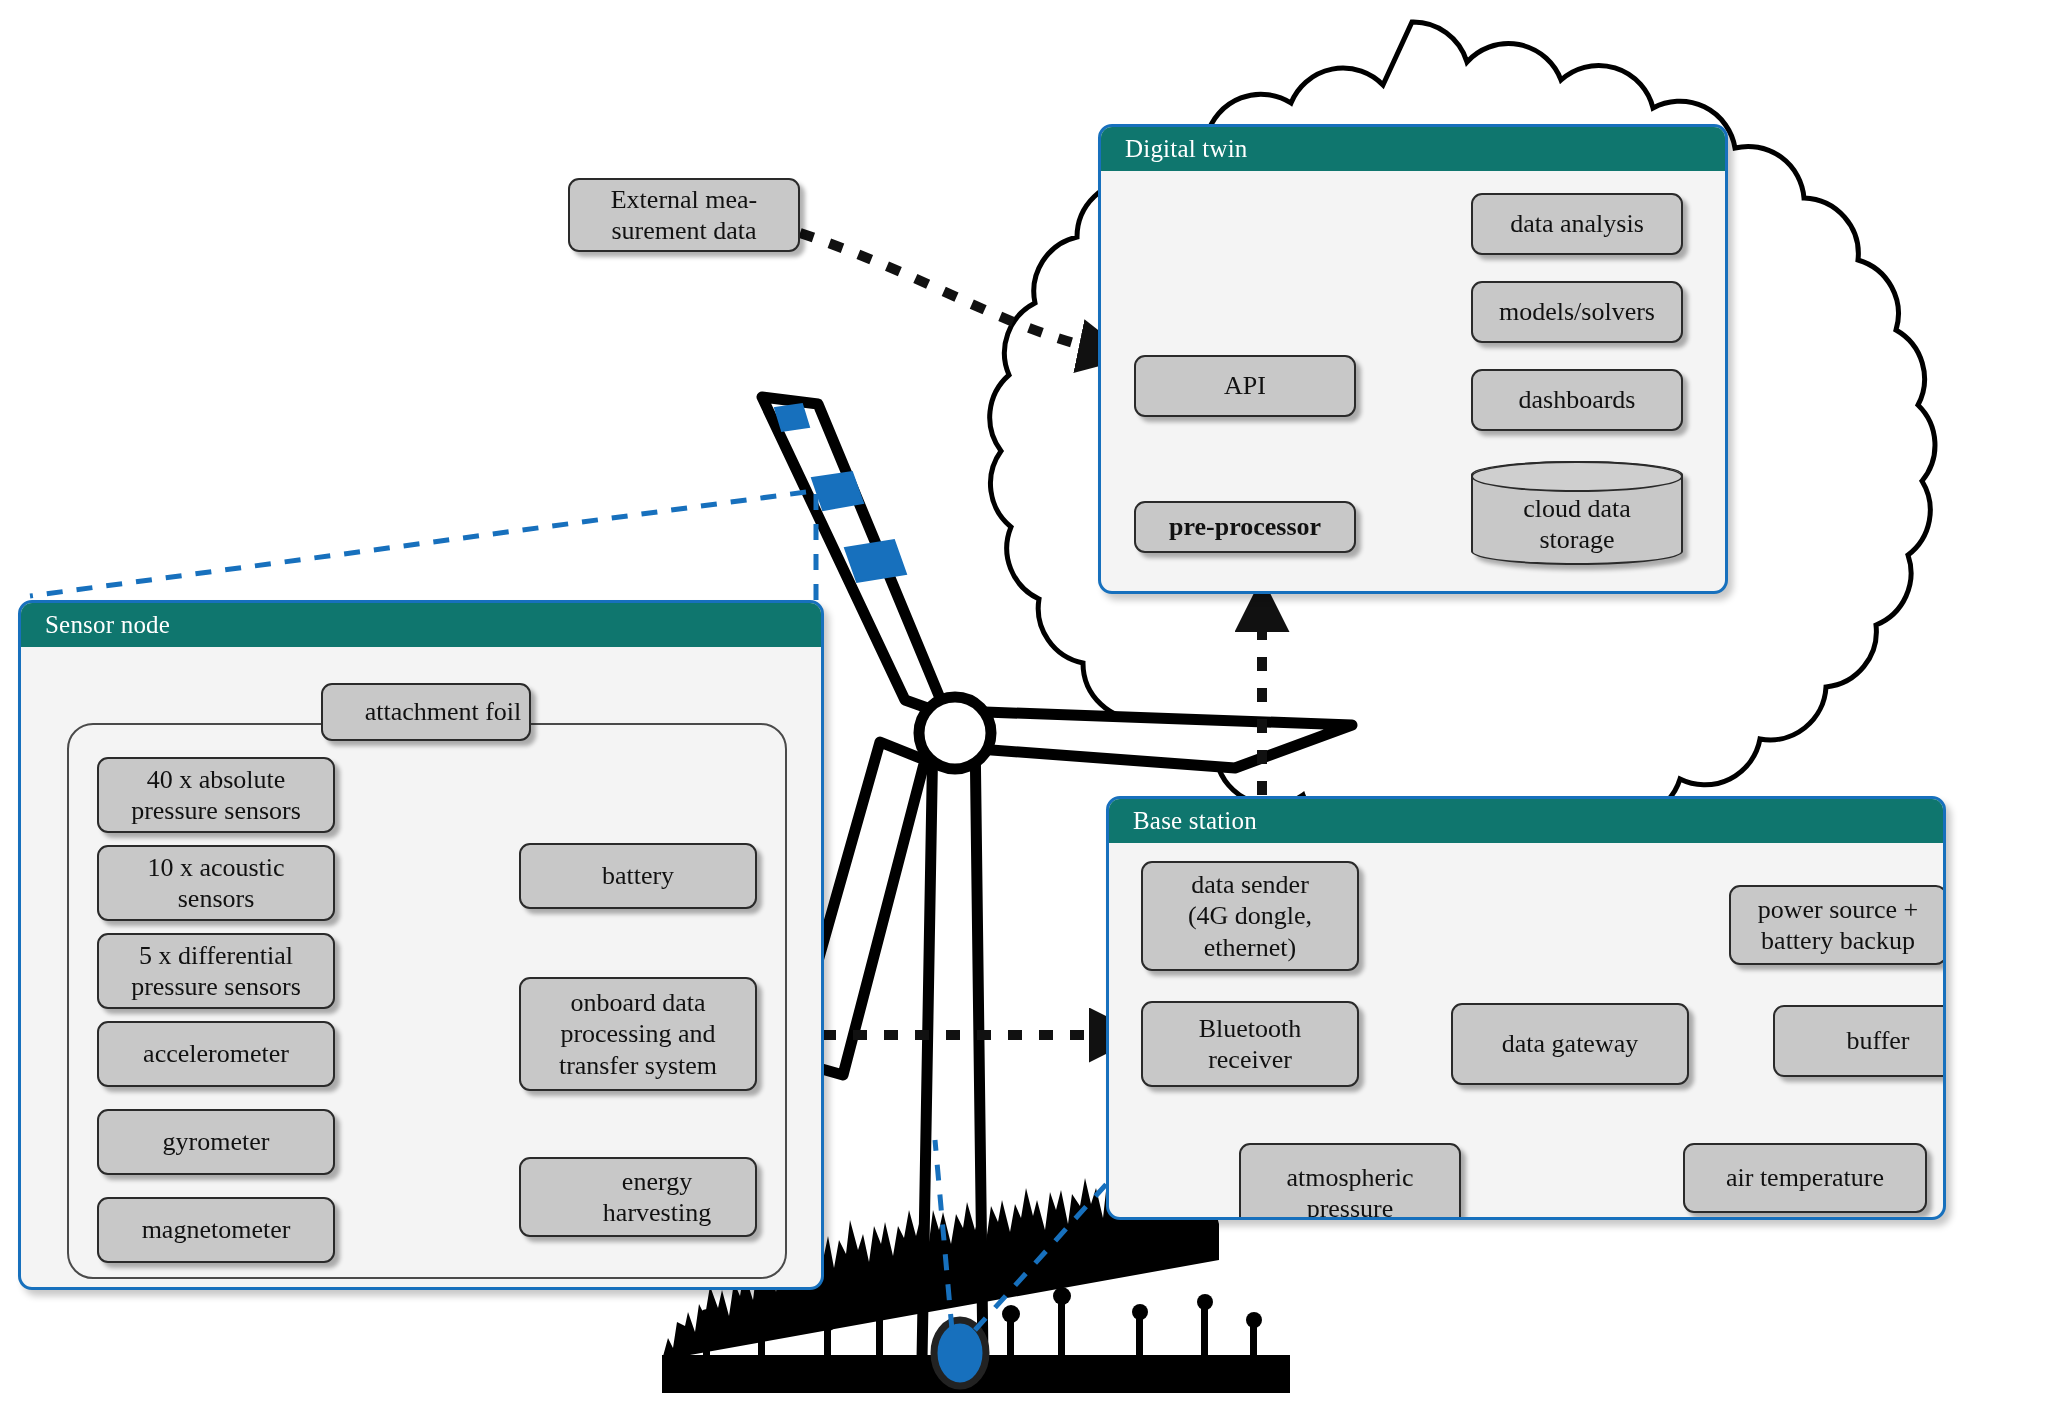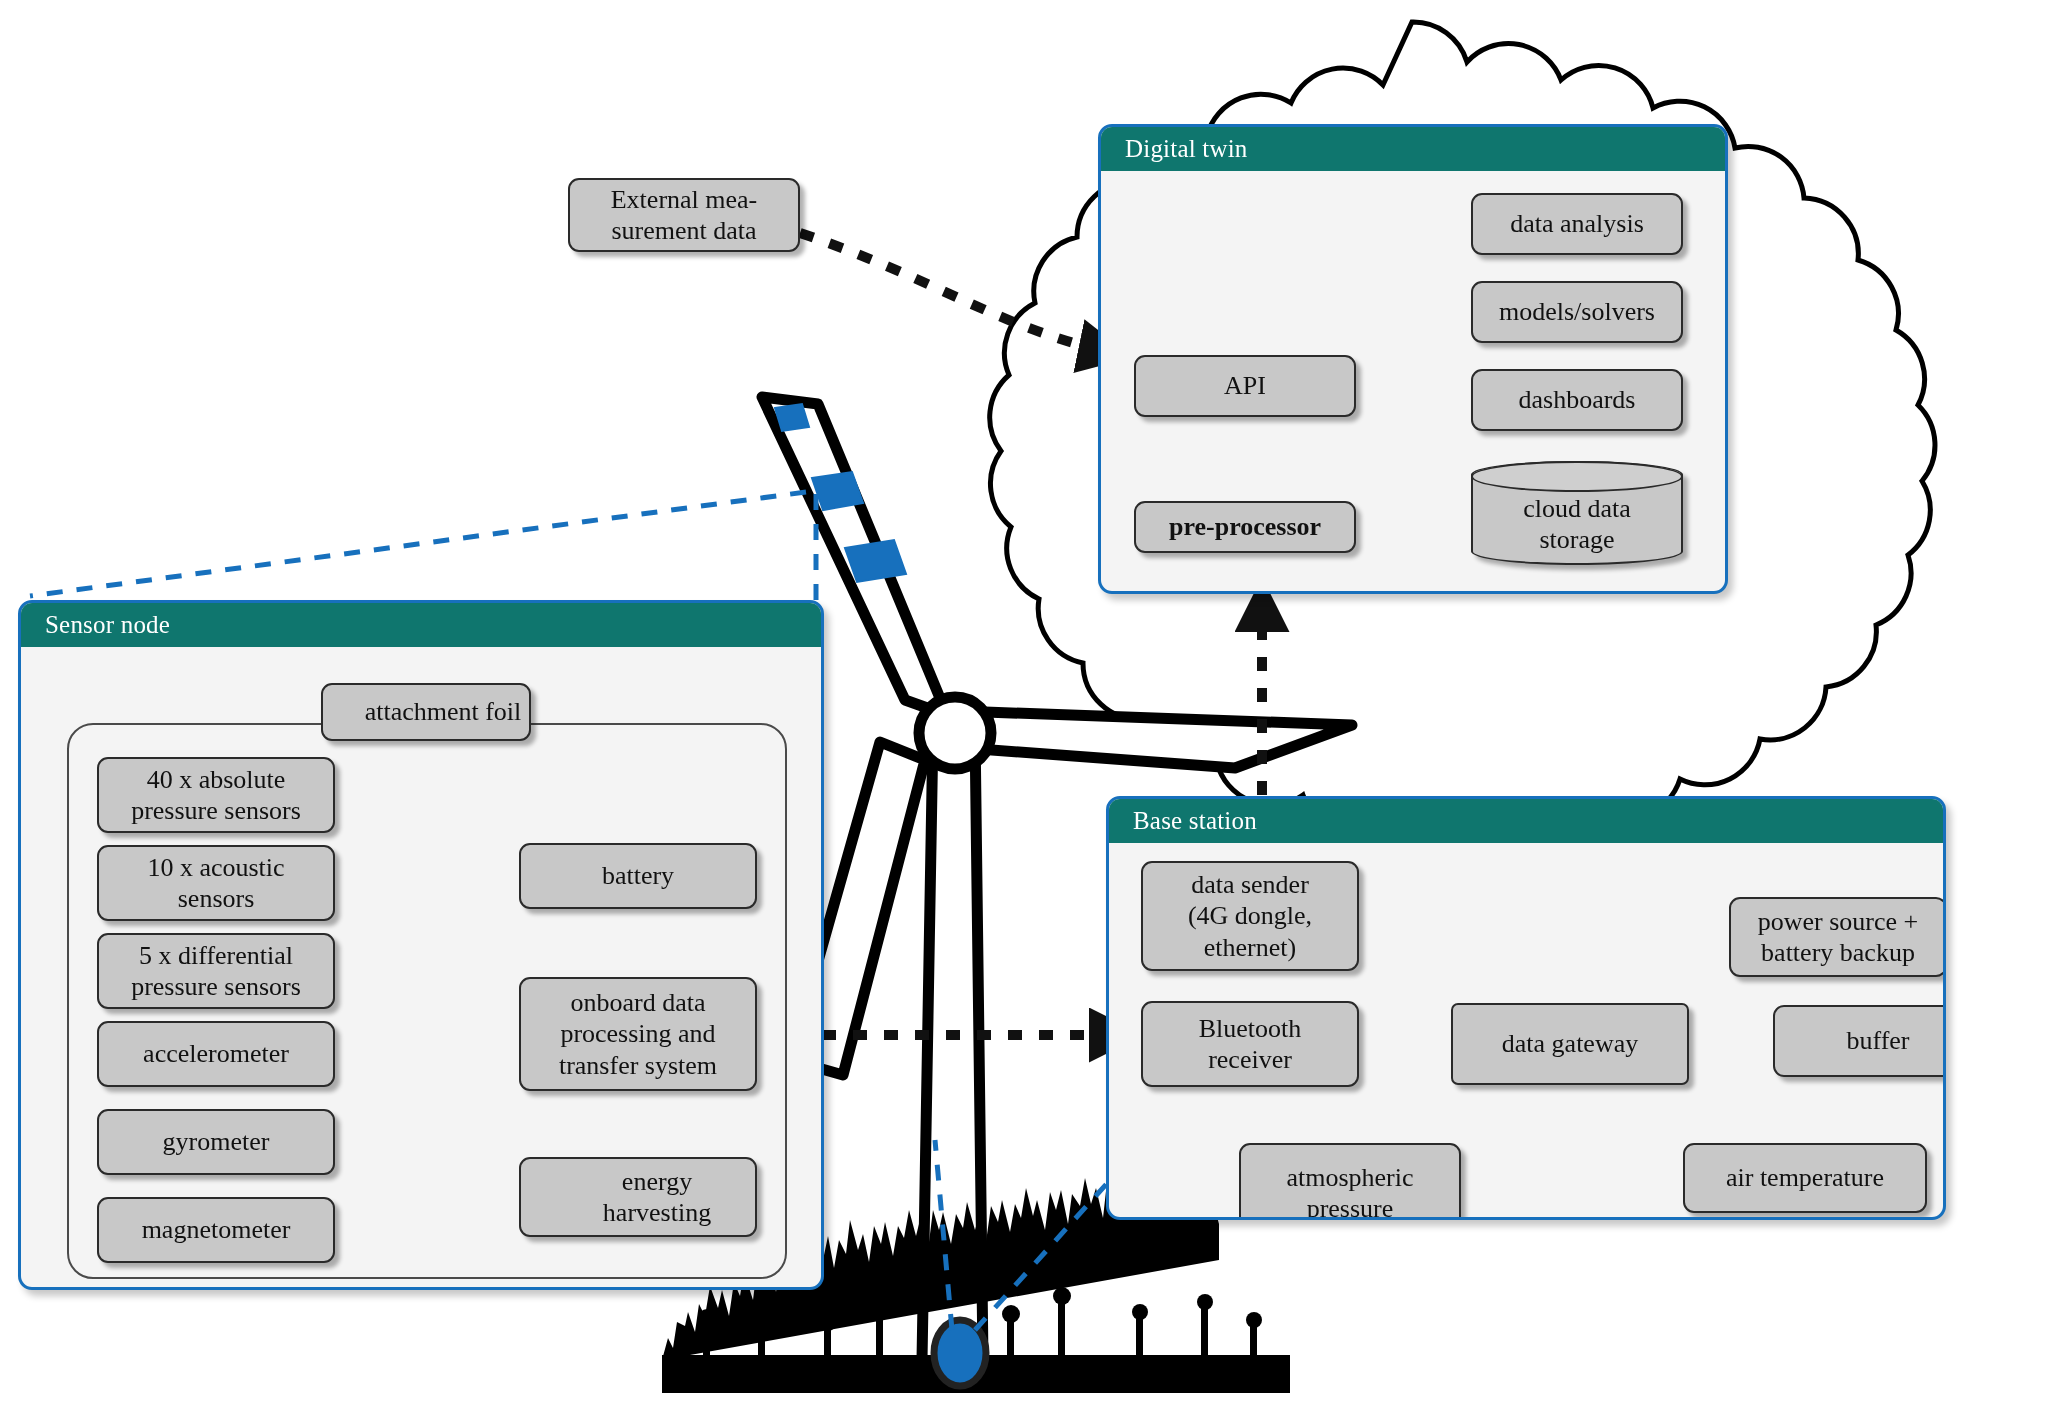--- a/index.html
+++ b/index.html
@@ -351,24 +351,24 @@
     <div class="panel-body">
       <div class="node" style="left:32px;top:18px;width:218px;height:110px;">
         <span>data sender
 (4G dongle,
 ethernet)</span>
       </div>
       <div class="node" style="left:32px;top:158px;width:218px;height:86px;">
         <span>Bluetooth
 receiver</span>
       </div>
-      <div class="node" style="left:342px;top:160px;width:238px;height:82px;border-radius:7px;">
+      <div class="node" style="left:342px;top:160px;width:238px;height:82px;">
         <span>data gateway</span>
       </div>
-      <div class="node" style="left:620px;top:42px;width:218px;height:80px;margin-top:12px;">
+      <div class="node" style="left:620px;top:42px;width:218px;height:80px;">
         <span>power source +
 battery backup</span>
       </div>
       <div class="node" style="left:664px;top:162px;width:210px;height:72px;">
         <span>buffer</span>
       </div>
       <div class="node" style="left:130px;top:300px;width:222px;height:100px;">
         <span>atmospheric
 pressure</span>
       </div>

